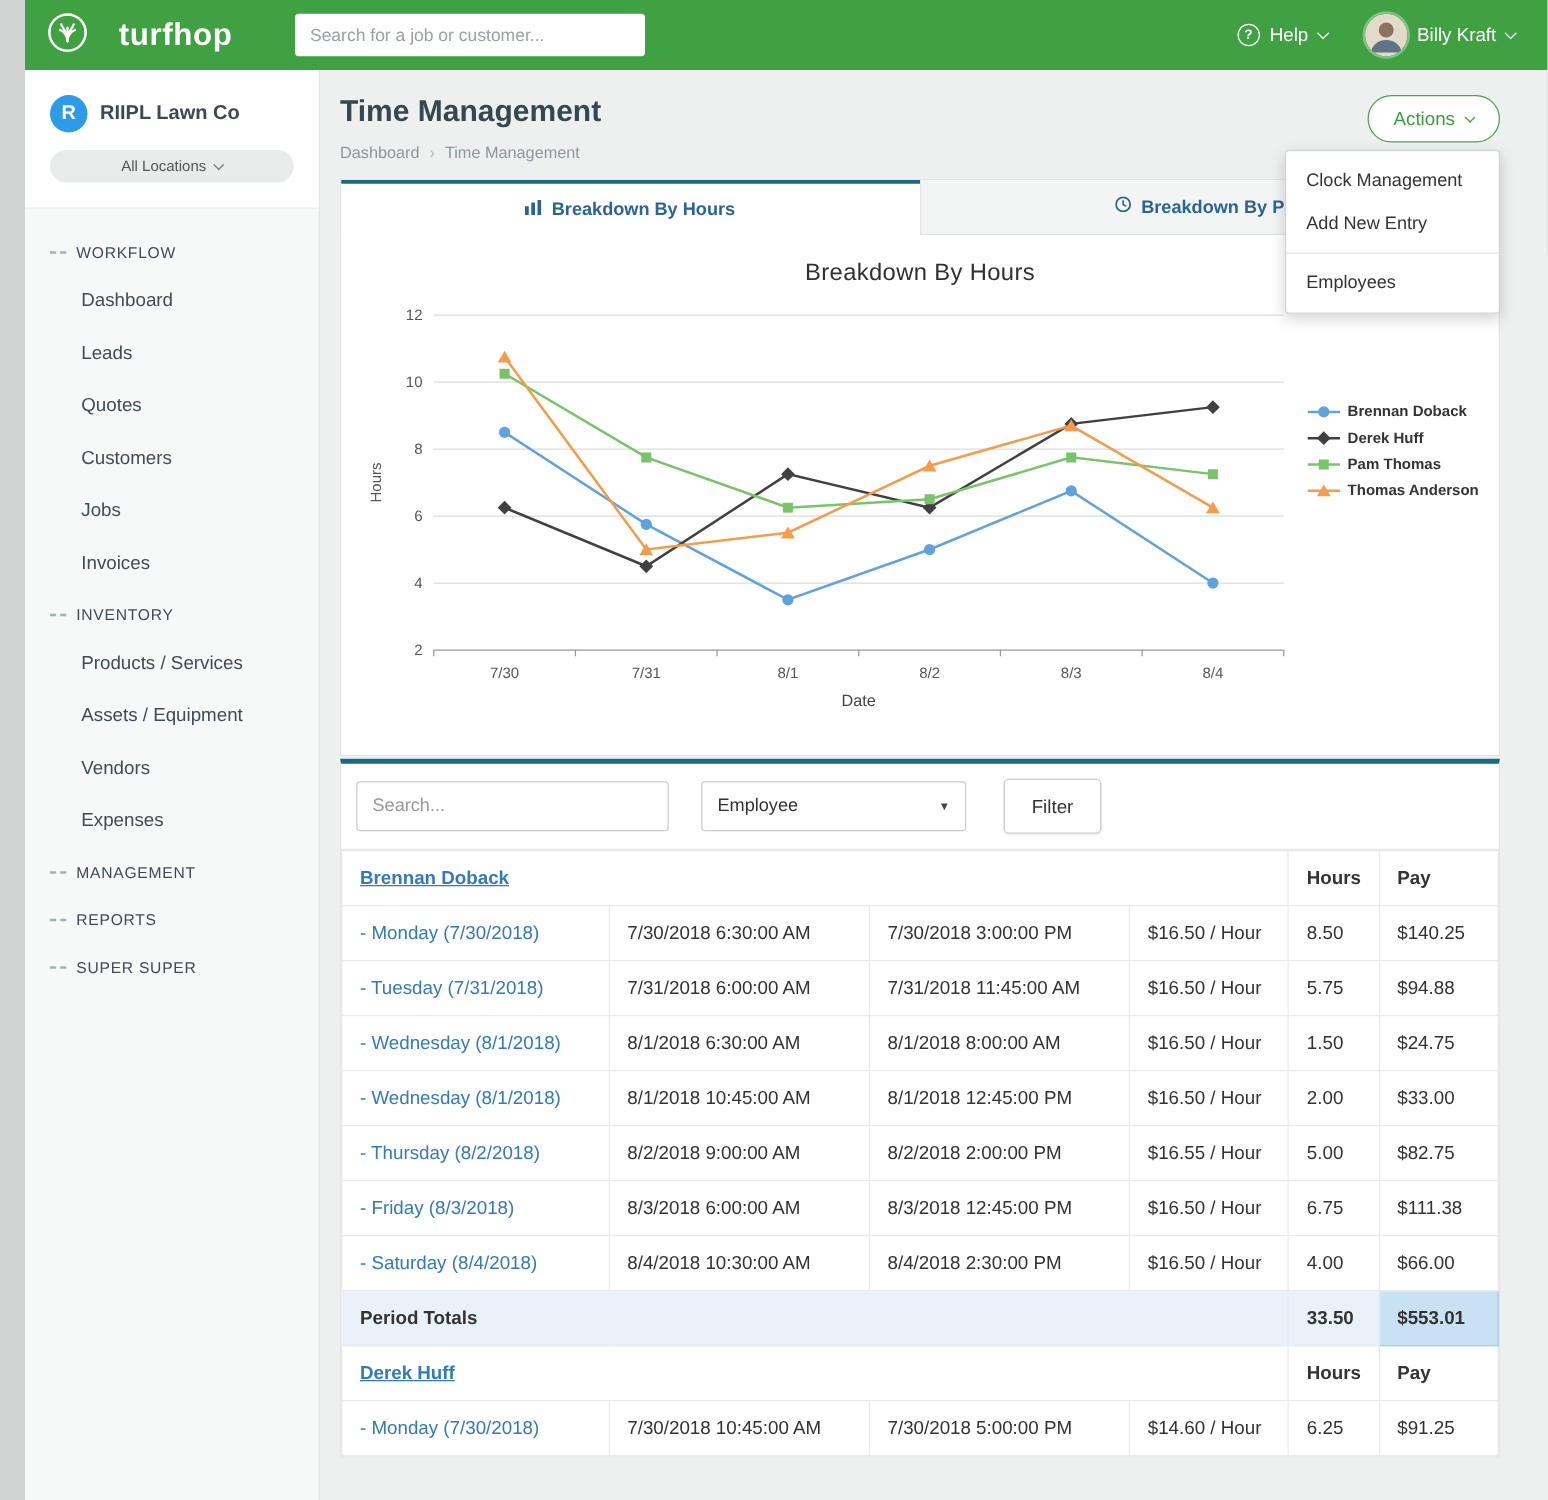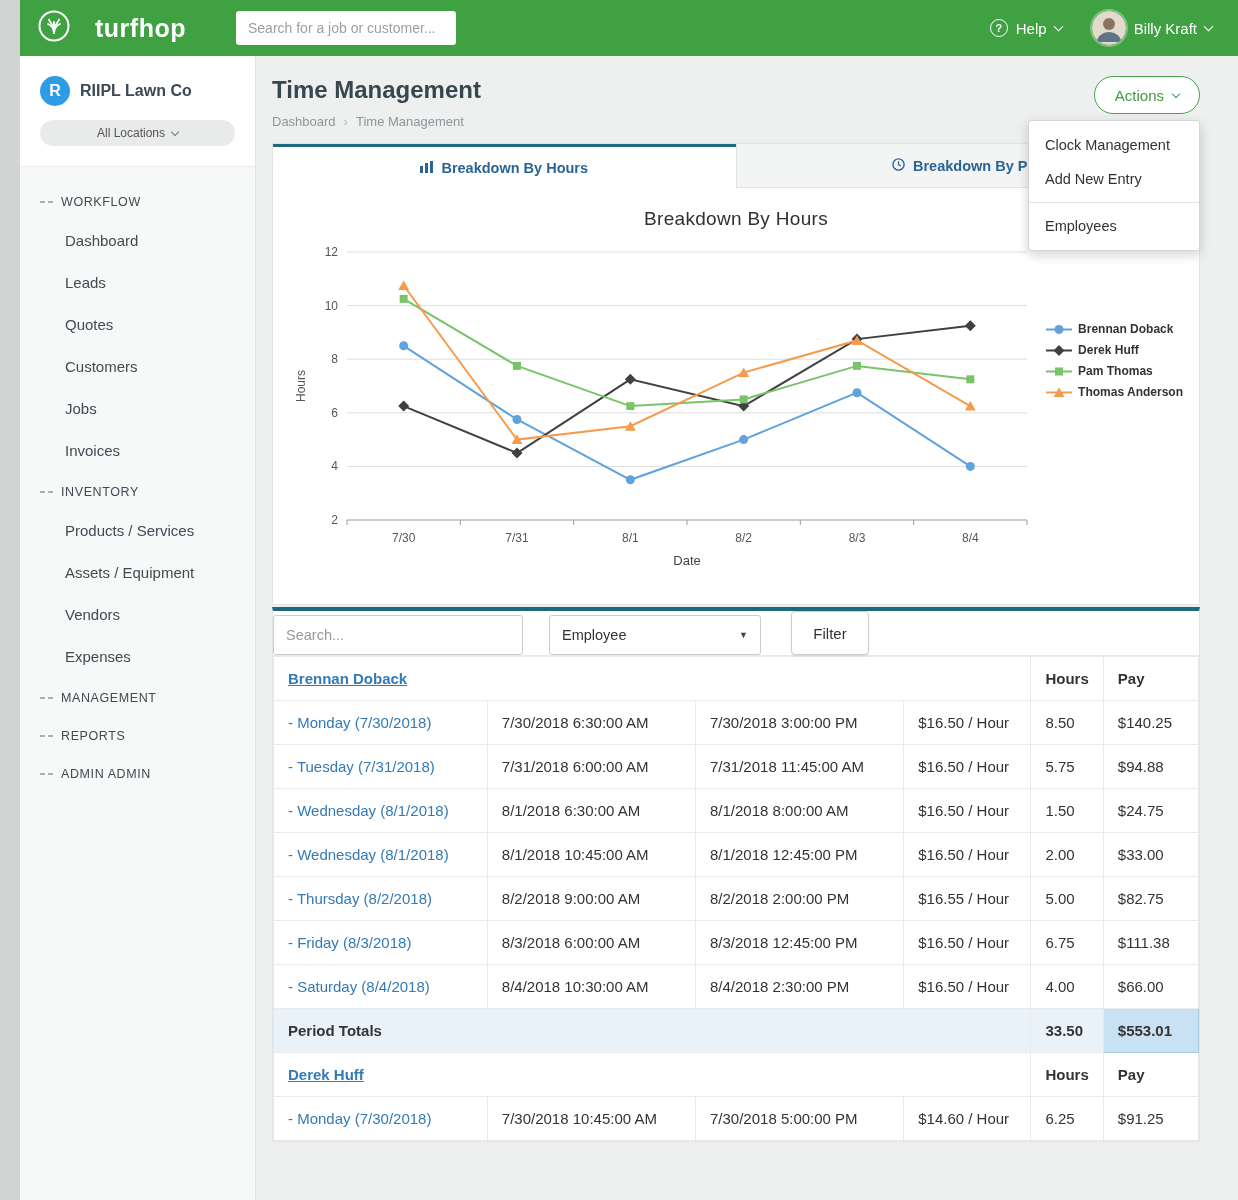--- a/index.html
+++ b/index.html
@@ -6,21 +6,21 @@
   html,body{width:1238px;height:1200px;overflow:hidden;background:#d2d3d3;
     font-family:"Liberation Sans",sans-serif;color:#333}
   svg{font-family:"Liberation Sans",sans-serif}
   a{text-decoration:none}
 
   
   .topbar{margin-left:20px;height:56px;background:#3fa142;display:flex;align-items:center;
     padding:0 26px 0 18px}
   .brand{display:flex;align-items:center;gap:25px;cursor:pointer}
   .brand-text{color:#fff;font-size:25px;font-weight:700;letter-spacing:.5px}
-  .global-search{margin-left:50px;width:220px;height:34px;border:none;border-radius:3px;
+  .global-search{margin-left:50px;width:280px;height:34px;border:none;border-radius:3px;
     padding:0 12px;font-size:14px;color:#333;outline:none}
   .global-search::placeholder{color:#9aa0a5}
   .topbar-right{margin-left:auto;display:flex;align-items:center;gap:30px;color:#fff}
   .help,.user{display:flex;align-items:center;gap:8px;font-size:15px;cursor:pointer}
   .help-icon{width:18px;height:18px;border:1.5px solid #fff;border-radius:50%;display:flex;
     align-items:center;justify-content:center;font-size:11px;font-weight:700}
   .chev{width:7px;height:7px;border-right:1.5px solid currentColor;border-bottom:1.5px solid currentColor;
     transform:rotate(45deg);display:inline-block;margin-top:-4px}
   .avatar{width:34px;height:34px;border-radius:50%;overflow:hidden;display:block;
     box-shadow:0 0 0 2px rgba(255,255,255,.35)}
@@ -68,21 +68,21 @@
   .tab.active{background:#fff;border-top:3px solid #1d6a80}
   .tab.inactive{background:#f3f4f4;border-left:1px solid #e2e4e4;border-bottom:1px solid #e2e4e4}
   .chart-title{text-align:center;margin-top:20px;font-size:19px;color:#303030;letter-spacing:.3px}
   .chart-body{padding:6px 0 0 18px}
   .legend{position:absolute;right:16px;top:178px;display:flex;flex-direction:column;gap:7px;
     font-size:12px;font-weight:700;color:#333}
   .legend-item{display:flex;align-items:center;gap:6px;cursor:pointer}
 
   
   .table-card{margin-top:2px;border-top:4px solid #1d6a80}
-  .filter-row{display:flex;align-items:flex-end;padding:0;border-bottom:1px solid #e8e8e8}
+  .filter-row{display:flex;align-items:center;padding:12px;border-bottom:1px solid #e8e8e8}
   .f-search{width:250px;height:40px;border:1px solid #ccc;border-radius:3px;padding:0 12px;
     font-size:14.5px;outline:none}
   .f-search::placeholder{color:#999}
   .date-group{margin-left:56px;display:flex;height:40px}
   .cal-btn{width:46px;background:#4aa44a;border:1px solid #43993f;border-radius:3px 0 0 3px;
     display:flex;align-items:center;justify-content:center;cursor:pointer}
   .date-input{width:102px;height:40px;border:1px solid #ccc;border-left:none;padding:0 10px;
     font-size:14.5px;color:#333;outline:none}
   .to-box{width:42px;background:#4aa44a;color:#fff;font-size:15px;display:flex;align-items:center;
     justify-content:center}
@@ -176,21 +176,21 @@
         <div class="nav-header">
           <span class="dash"></span>
           <span>MANAGEMENT</span>
         </div>
         <div class="nav-header">
           <span class="dash"></span>
           <span>REPORTS</span>
         </div>
         <div class="nav-header">
           <span class="dash"></span>
-          <span>ADMIN ADMIN</span>
+          <span>SUPER SUPER</span>
         </div>
       </div>
   </div>
 
   <div class="main">
     <div class="page-head">
       <div>
         <div class="page-title">Time Management</div>
         <div class="breadcrumb">
             <span>Dashboard</span>

